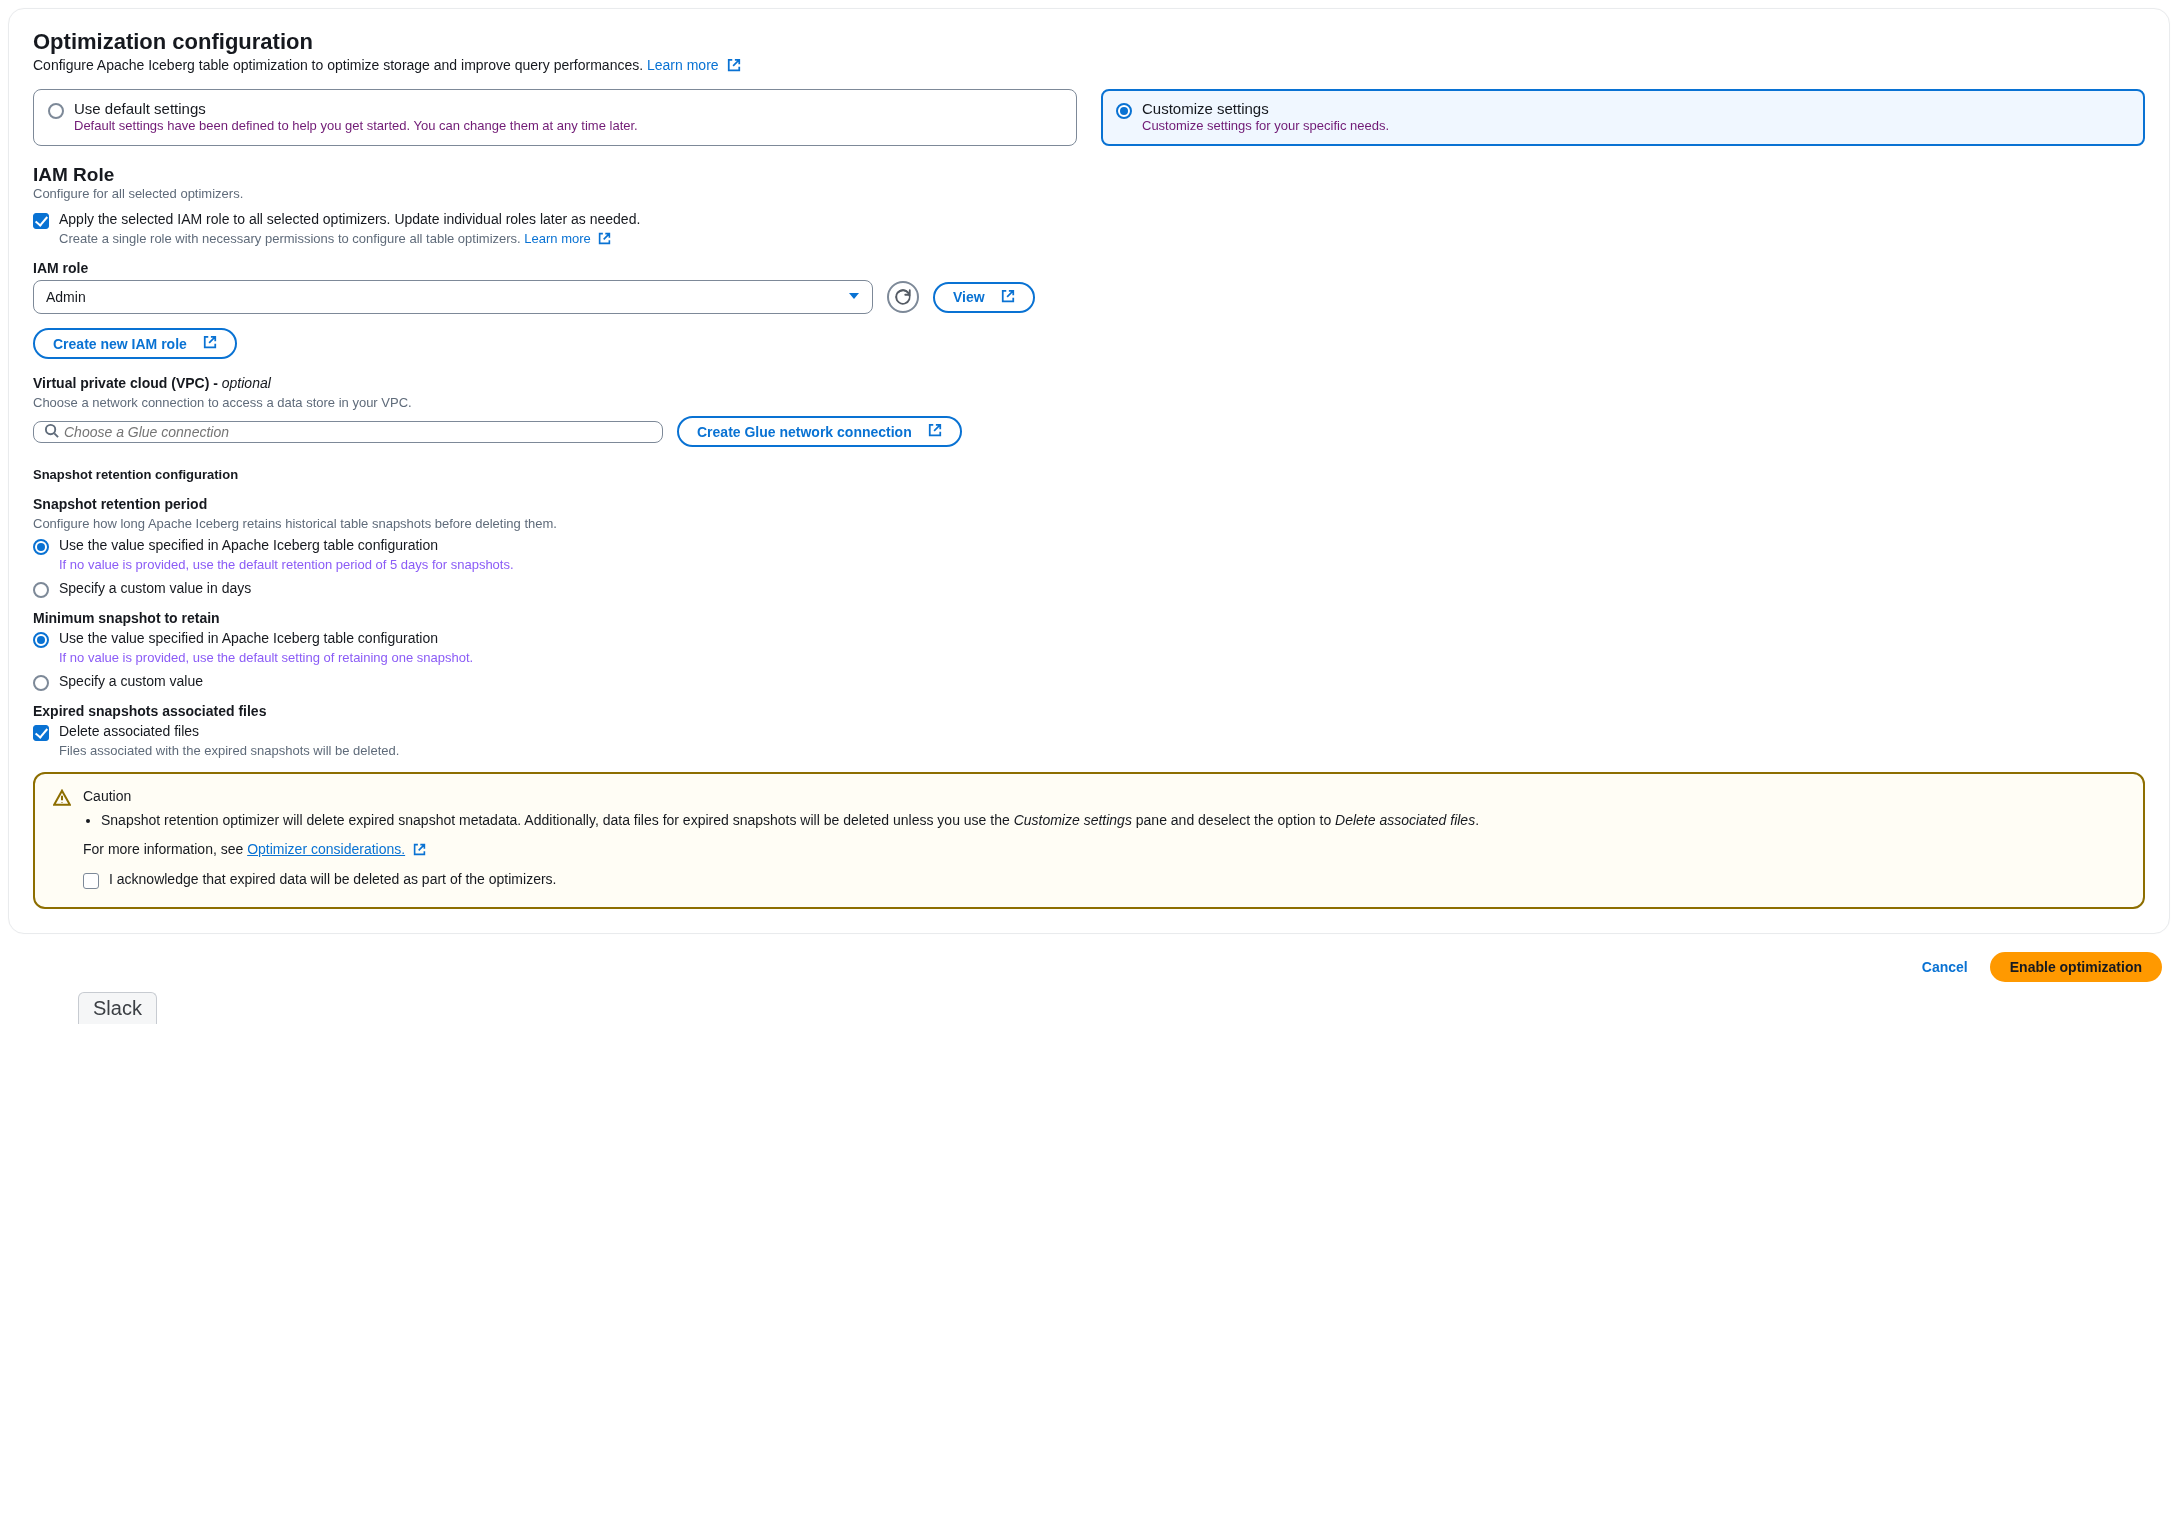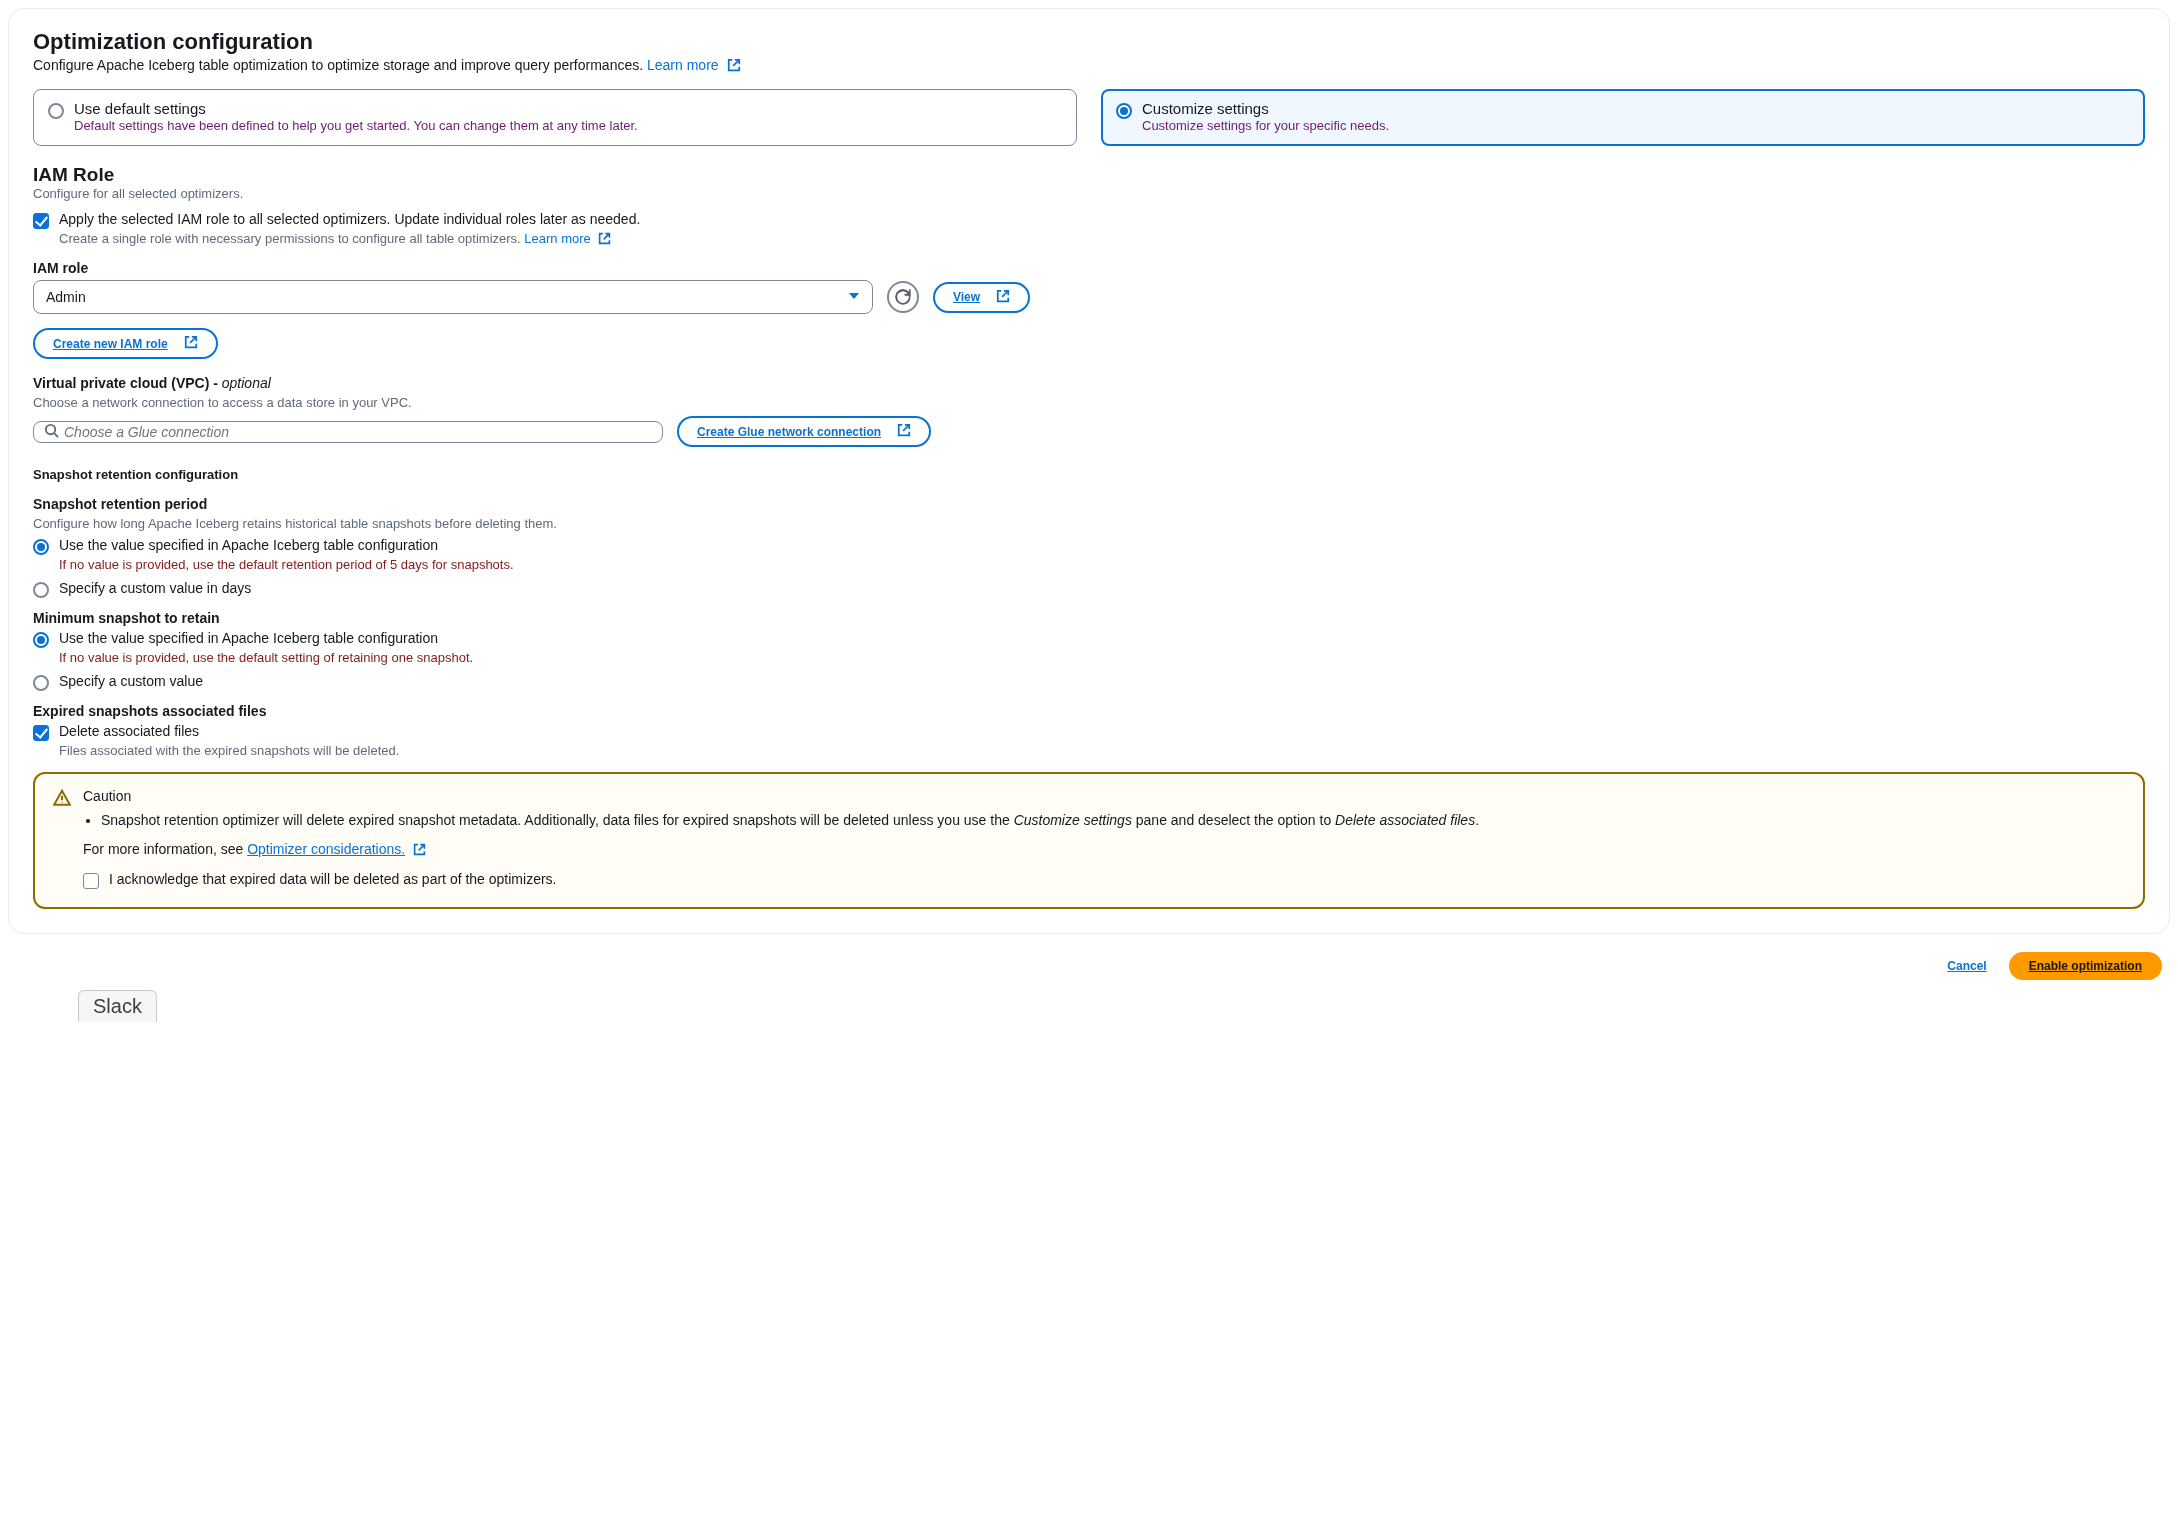--- a/index.html
+++ b/index.html
@@ -148,26 +148,25 @@
     color: #545b64;
     background: #fff;
   }
   .btn {
     border: 2px solid #0972d3;
     color: #0972d3;
     background: #fff;
     border-radius: 20px;
     padding: 5px 18px;
     font-weight: 700;
-    font-size: 12px;
+    font-size: 14px;
     cursor: pointer;
     display: inline-flex;
     align-items: center;
     gap: 16px;
-    text-decoration: underline;
   }
   .btn.plain {
     border: none;
     background: transparent;
     padding: 6px 12px;
   }
   .btn.primary {
     background: #ff9900;
     border-color: #ff9900;
     color: #16191f;
@@ -213,21 +212,21 @@
   }
   .radio.checked { border-color: #0972d3; }
   .radio.checked::after {
     content: "";
     position: absolute;
     left: 2px; top: 2px;
     width: 8px; height: 8px;
     border-radius: 50%;
     background: #0972d3;
   }
-  .radio-sub { font-size: 13px; color: #7f1d1d; margin-left: 26px; margin-top: -2px; margin-bottom: 4px; }
+  .radio-sub { font-size: 13px; color: #8b5cf6; margin-left: 26px; margin-top: -2px; margin-bottom: 4px; }
   .alert {
     border: 2px solid #8d6e00;
     background: #fffdf5;
     border-radius: 12px;
     padding: 14px 18px 16px 18px;
     display: flex;
     gap: 12px;
     margin-top: 14px;
   }
   .alert-icon { color: #b8860b; flex: 0 0 auto; margin-top: 1px; }

